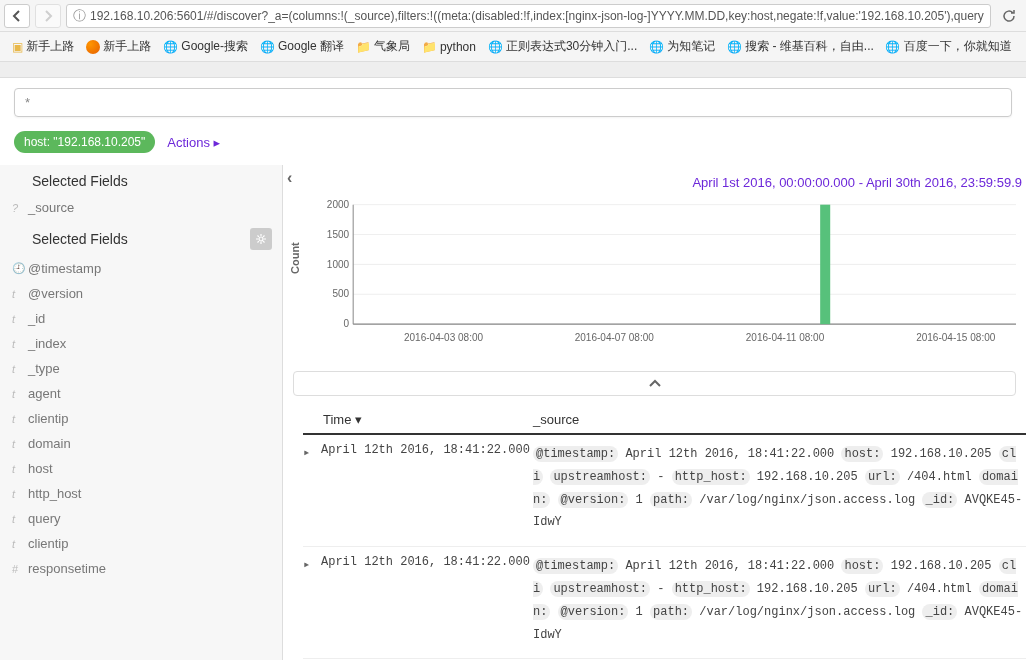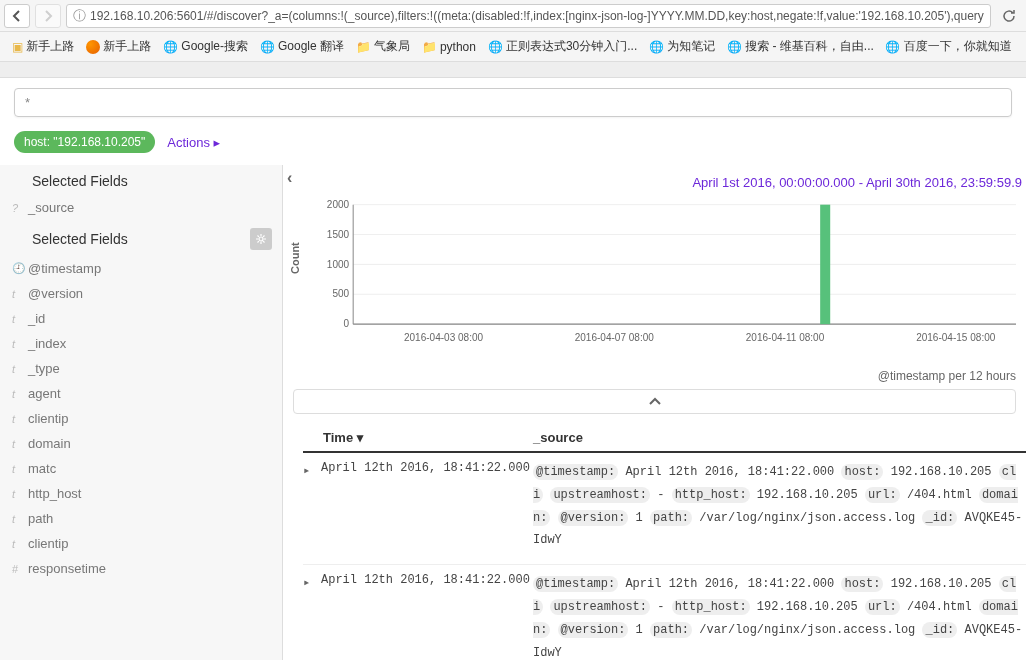--- a/index.html
+++ b/index.html
@@ -36,21 +36,21 @@
 .content { flex: 1; position: relative; overflow: hidden; }
 .collapse-btn { position: absolute; top: 4px; left: 4px; font-size: 16px; font-weight: bold; color: #666; cursor: pointer; }
 .time-header { text-align: right; padding: 10px 4px 4px; font-size: 13px; color: #6d28d9; }
 .chart-zone { padding: 0 10px 10px 30px; position: relative; }
 .y-label { position: absolute; left: 6px; top: 80px; transform: rotate(-90deg); transform-origin: left top; font-size: 11px; color: #666; font-weight: bold; }
 .chart-svg { width: 100%; height: 160px; }
 .x-info { text-align: right; padding: 2px 10px; font-size: 12px; color: #666; }
 .collapse-chart { text-align: center; padding: 4px; border: 1px solid #ddd; border-radius: 4px; margin: 4px 10px 10px; cursor: pointer; color: #666; }
 
 .table-zone { padding: 0 0 0 20px; }
-.table-header { display: flex; border-bottom: 2px solid #333; padding: 6px 0; font-size: 13px; font-weight: bold; }
+.table-header { display: flex; border-bottom: 2px solid #333; padding: 6px 0; font-size: 13px; font-weight: normal; }
 .col-time { width: 230px; padding-left: 20px; }
 .col-source { flex: 1; }
 .doc-row { display: flex; padding: 8px 0 12px; border-bottom: 1px solid #eee; font-family: "Courier New", monospace; font-size: 12px; color: #444; }
 .expand-arrow { width: 18px; padding-top: 2px; color: #666; cursor: pointer; }
 .time-cell { width: 212px; }
 .source-cell { flex: 1; line-height: 1.9; word-break: break-all; }
 .kv-key { background: #eee; padding: 1px 3px; border-radius: 8px; }
 </style>
 </head>
 <body>
@@ -177,29 +177,29 @@
         <div class="field-item">
           <span class="field-type">t</span>
           <span>clientip</span>
         </div>
         <div class="field-item">
           <span class="field-type">t</span>
           <span>domain</span>
         </div>
         <div class="field-item">
           <span class="field-type">t</span>
-          <span>matc</span>
+          <span>host</span>
         </div>
         <div class="field-item">
           <span class="field-type">t</span>
           <span>http_host</span>
         </div>
         <div class="field-item">
           <span class="field-type">t</span>
-          <span>path</span>
+          <span>query</span>
         </div>
         <div class="field-item">
           <span class="field-type">t</span>
           <span>clientip</span>
         </div>
         <div class="field-item">
           <span class="field-type hash">#</span>
           <span>responsetime</span>
         </div>
       </div>
@@ -230,21 +230,20 @@
         </g>
         <g font-size="10" fill="#666" text-anchor="middle">
           <text x="130" y="138">2016-04-03 08:00</text>
           <text x="300" y="138">2016-04-07 08:00</text>
           <text x="470" y="138">2016-04-11 08:00</text>
           <text x="640" y="138">2016-04-15 08:00</text>
         </g>
         <rect x="505" y="10" width="10" height="112" fill="#57c17b"></rect>
       </svg>
     </div>
-    <div class="x-info">@timestamp per 12 hours</div>
     <div class="collapse-chart">
       <svg width="14" height="10" viewBox="0 0 14 10">
           <path d="M2 8 L7 3 L12 8" stroke="#666" stroke-width="2" fill="none"></path>
         </svg>
     </div>
 
     <div class="table-zone">
       <div class="table-header">
         <div class="col-time"><span>Time</span> <span>▾</span></div>
         <div class="col-source">_source</div>

